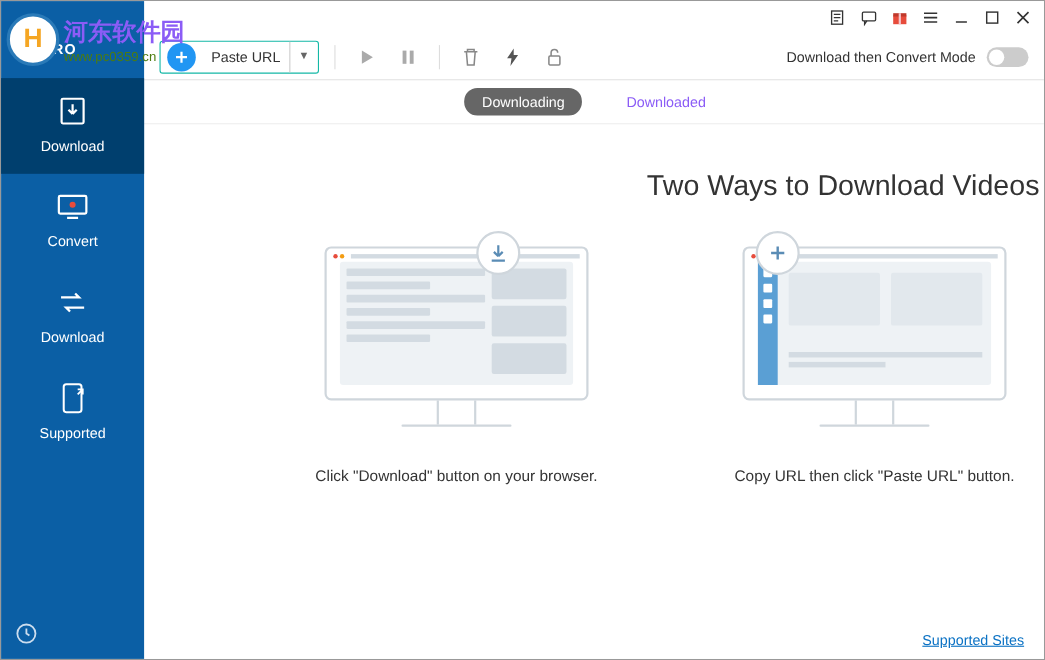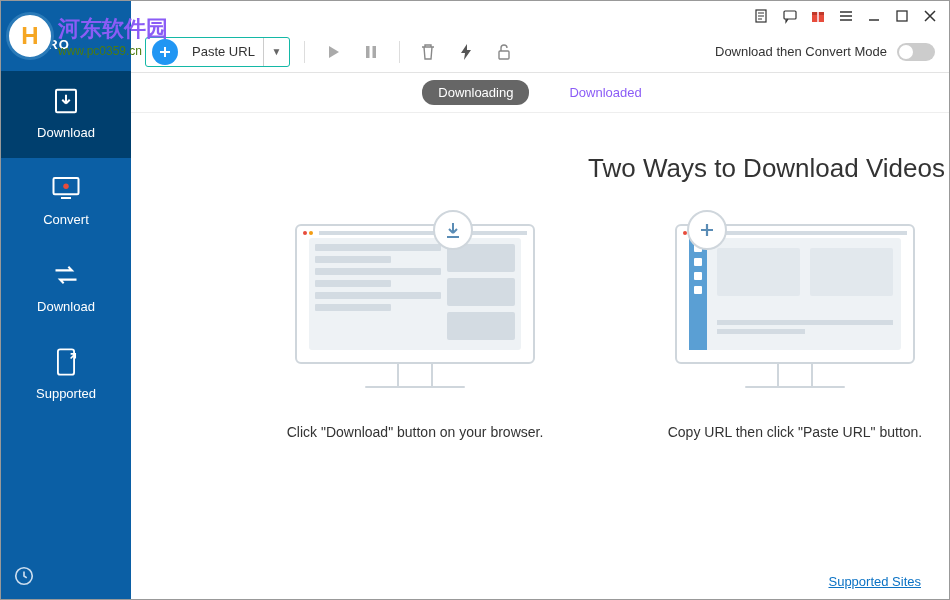--- a/index.html
+++ b/index.html
@@ -30,21 +30,21 @@
 .headline { font-size: 26px; color: #333; font-weight: 400; margin: 10px 0 40px; }
 .ways { display: flex; gap: 80px; }
 .way { display: flex; flex-direction: column; align-items: center; width: 300px; }
 .monitor { width: 240px; height: 170px; position: relative; }
 .screen { width: 240px; height: 140px; border: 2px solid #cfd6dc; border-radius: 6px; background: #fff; position: relative; overflow: visible; }
 .screen-inner { position: absolute; top: 12px; left: 12px; right: 12px; bottom: 12px; background: #eef2f5; border-radius: 3px; }
 .stand { width: 36px; height: 22px; background: #fff; border-left: 2px solid #cfd6dc; border-right: 2px solid #cfd6dc; margin: 0 auto; }
 .base { width: 100px; height: 2px; background: #cfd6dc; margin: 0 auto; border-radius: 2px; }
 .badge { position: absolute; top: -16px; right: 60px; width: 40px; height: 40px; background: #fff; border: 2px solid #cfd6dc; border-radius: 50%; display: flex; align-items: center; justify-content: center; }
 .way-text { margin-top: 28px; font-size: 14px; color: #333; text-align: center; line-height: 1.5; }
-.supported { position: absolute; bottom: 10px; right: 28px; font-size: 13px; color: #0b72c4; text-decoration: underline; cursor: pointer; }
+.supported { position: absolute; bottom: 10px; right: 18px; font-size: 13px; color: #0b72c4; text-decoration: underline; cursor: pointer; }
 .thumb-left { position: absolute; top: 6px; left: 6px; right: 80px; bottom: 6px; }
 .thumb-left .bar { height: 7px; background: #d3dbe2; margin-bottom: 5px; border-radius: 1px; }
 .thumb-left .bar.short { width: 60%; }
 .thumb-right-col { position: absolute; top: 6px; right: 6px; width: 68px; bottom: 6px; }
 .thumb-right-col .block { height: 28px; background: #d3dbe2; margin-bottom: 6px; border-radius: 2px; }
 .thumb2-side { position: absolute; top: 0; left: 0; width: 18px; bottom: 0; background: #5a9fd4; }
 .thumb2-side .dot { width: 8px; height: 8px; background: #fff; margin: 6px auto; border-radius: 1px; }
 .thumb2-panels { position: absolute; top: 10px; left: 28px; right: 8px; display: flex; gap: 10px; }
 .thumb2-panels .p { flex: 1; height: 48px; background: #e2e8ed; border-radius: 2px; }
 .thumb2-lines { position: absolute; bottom: 12px; left: 28px; right: 8px; }

